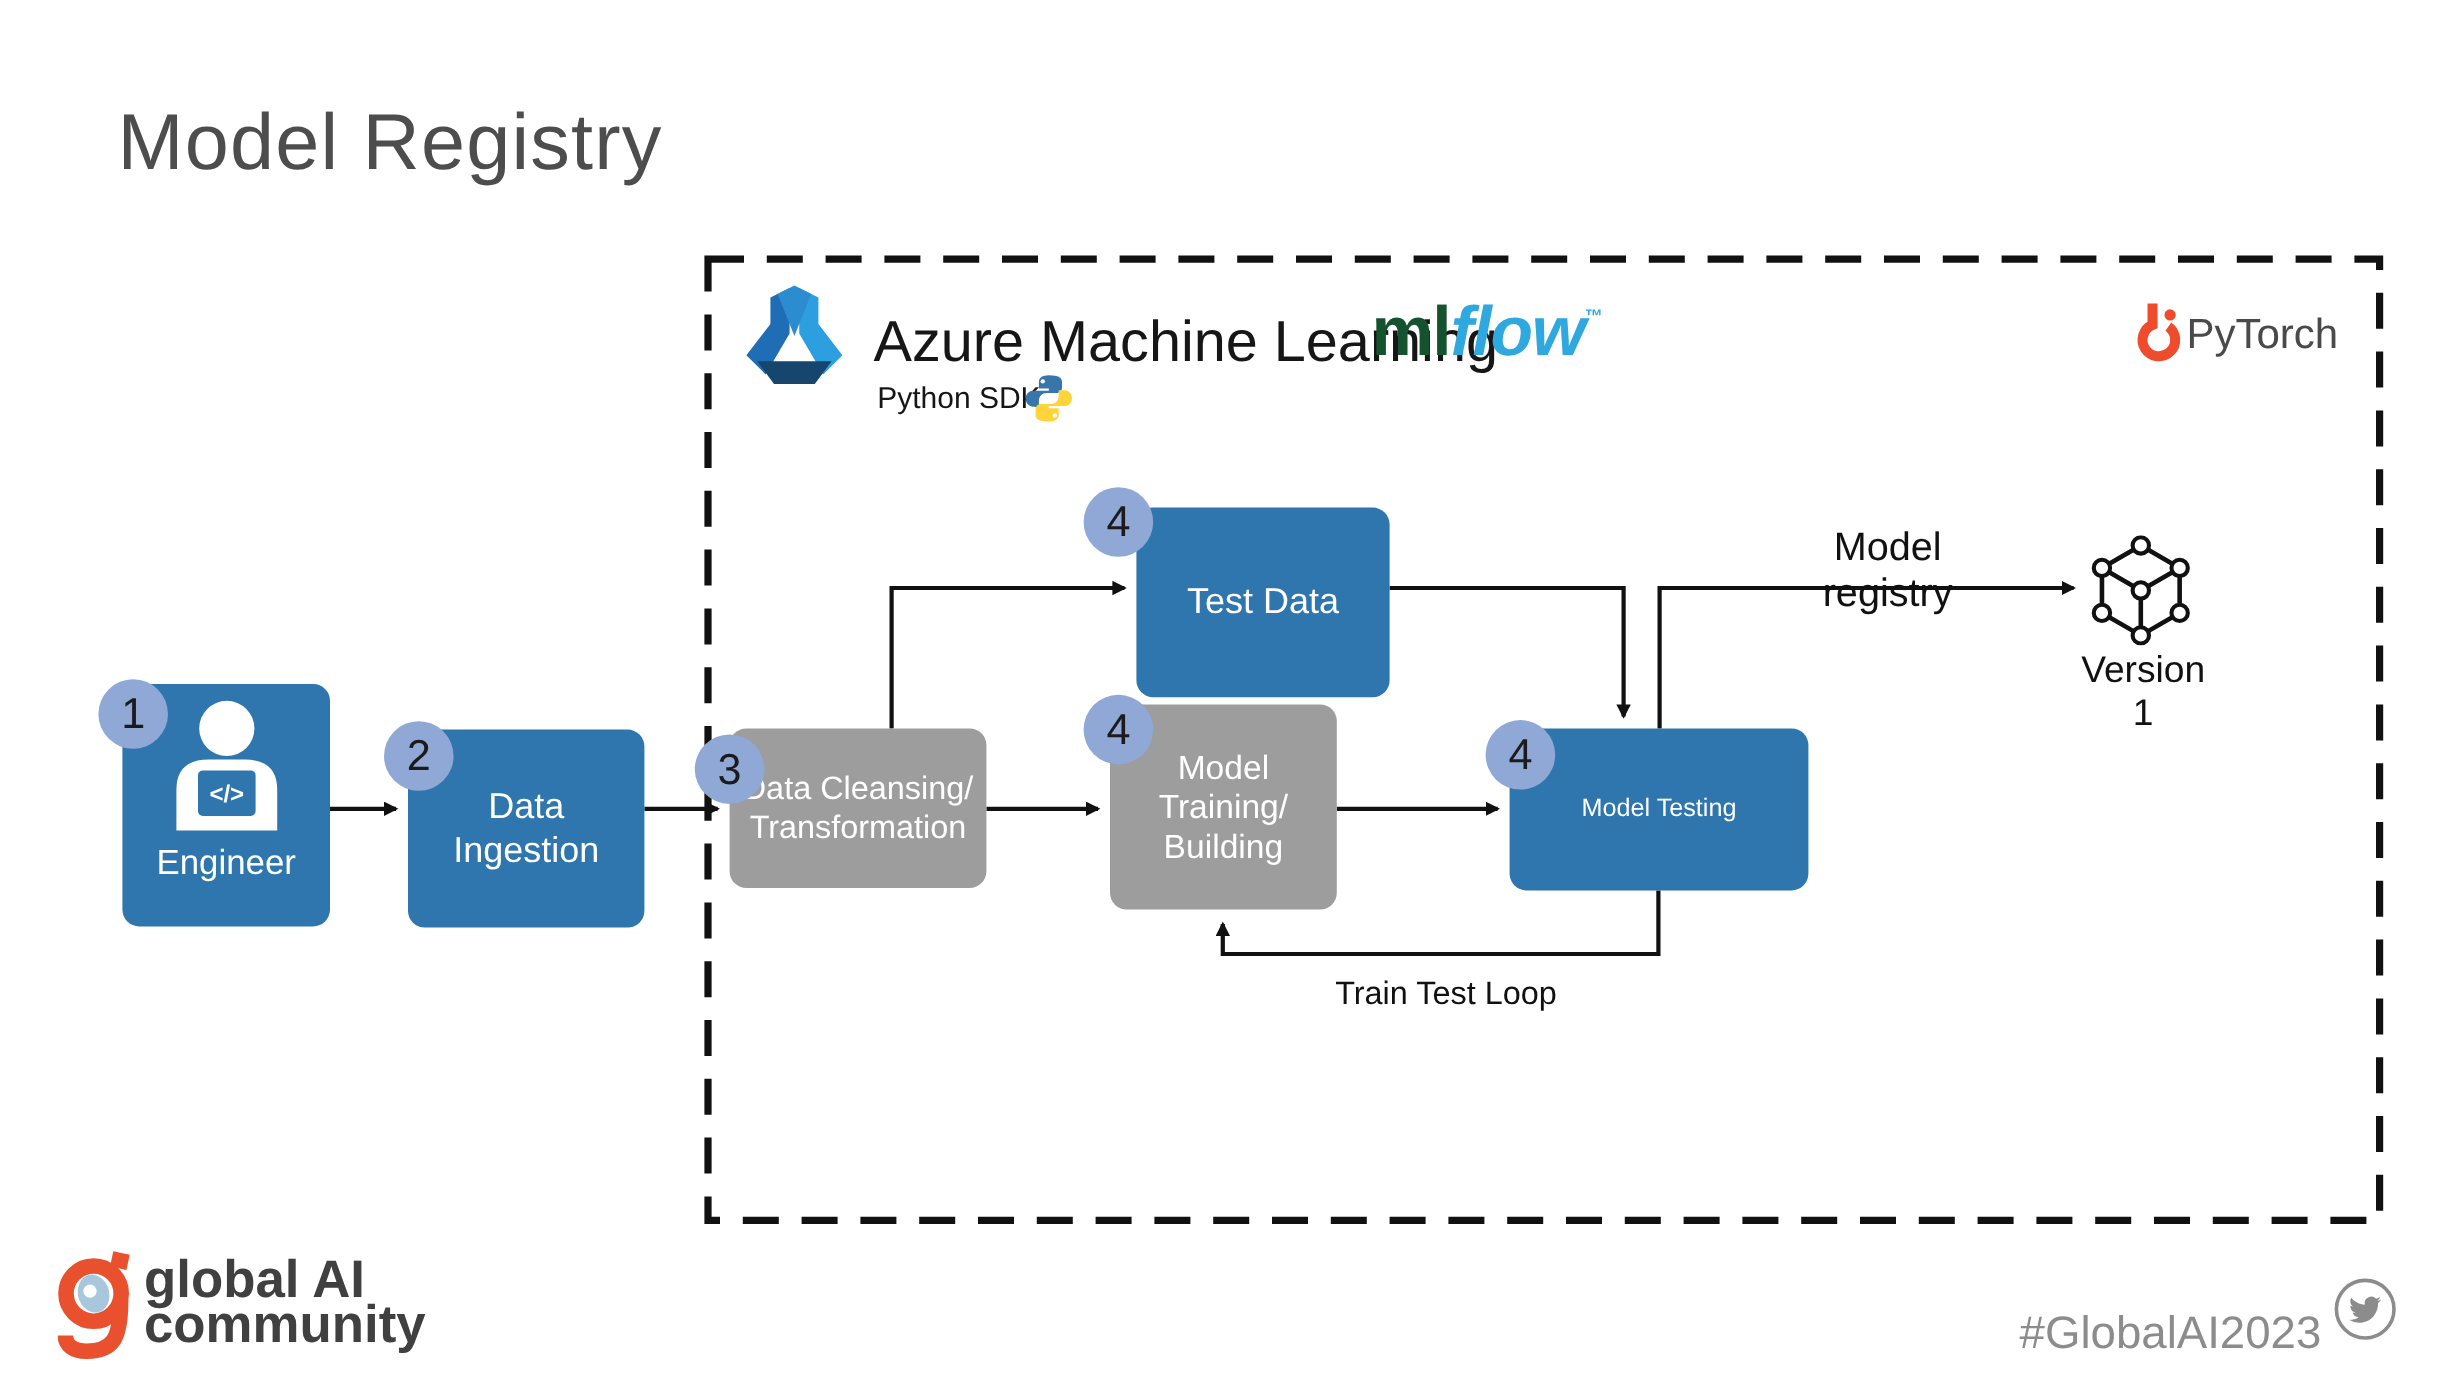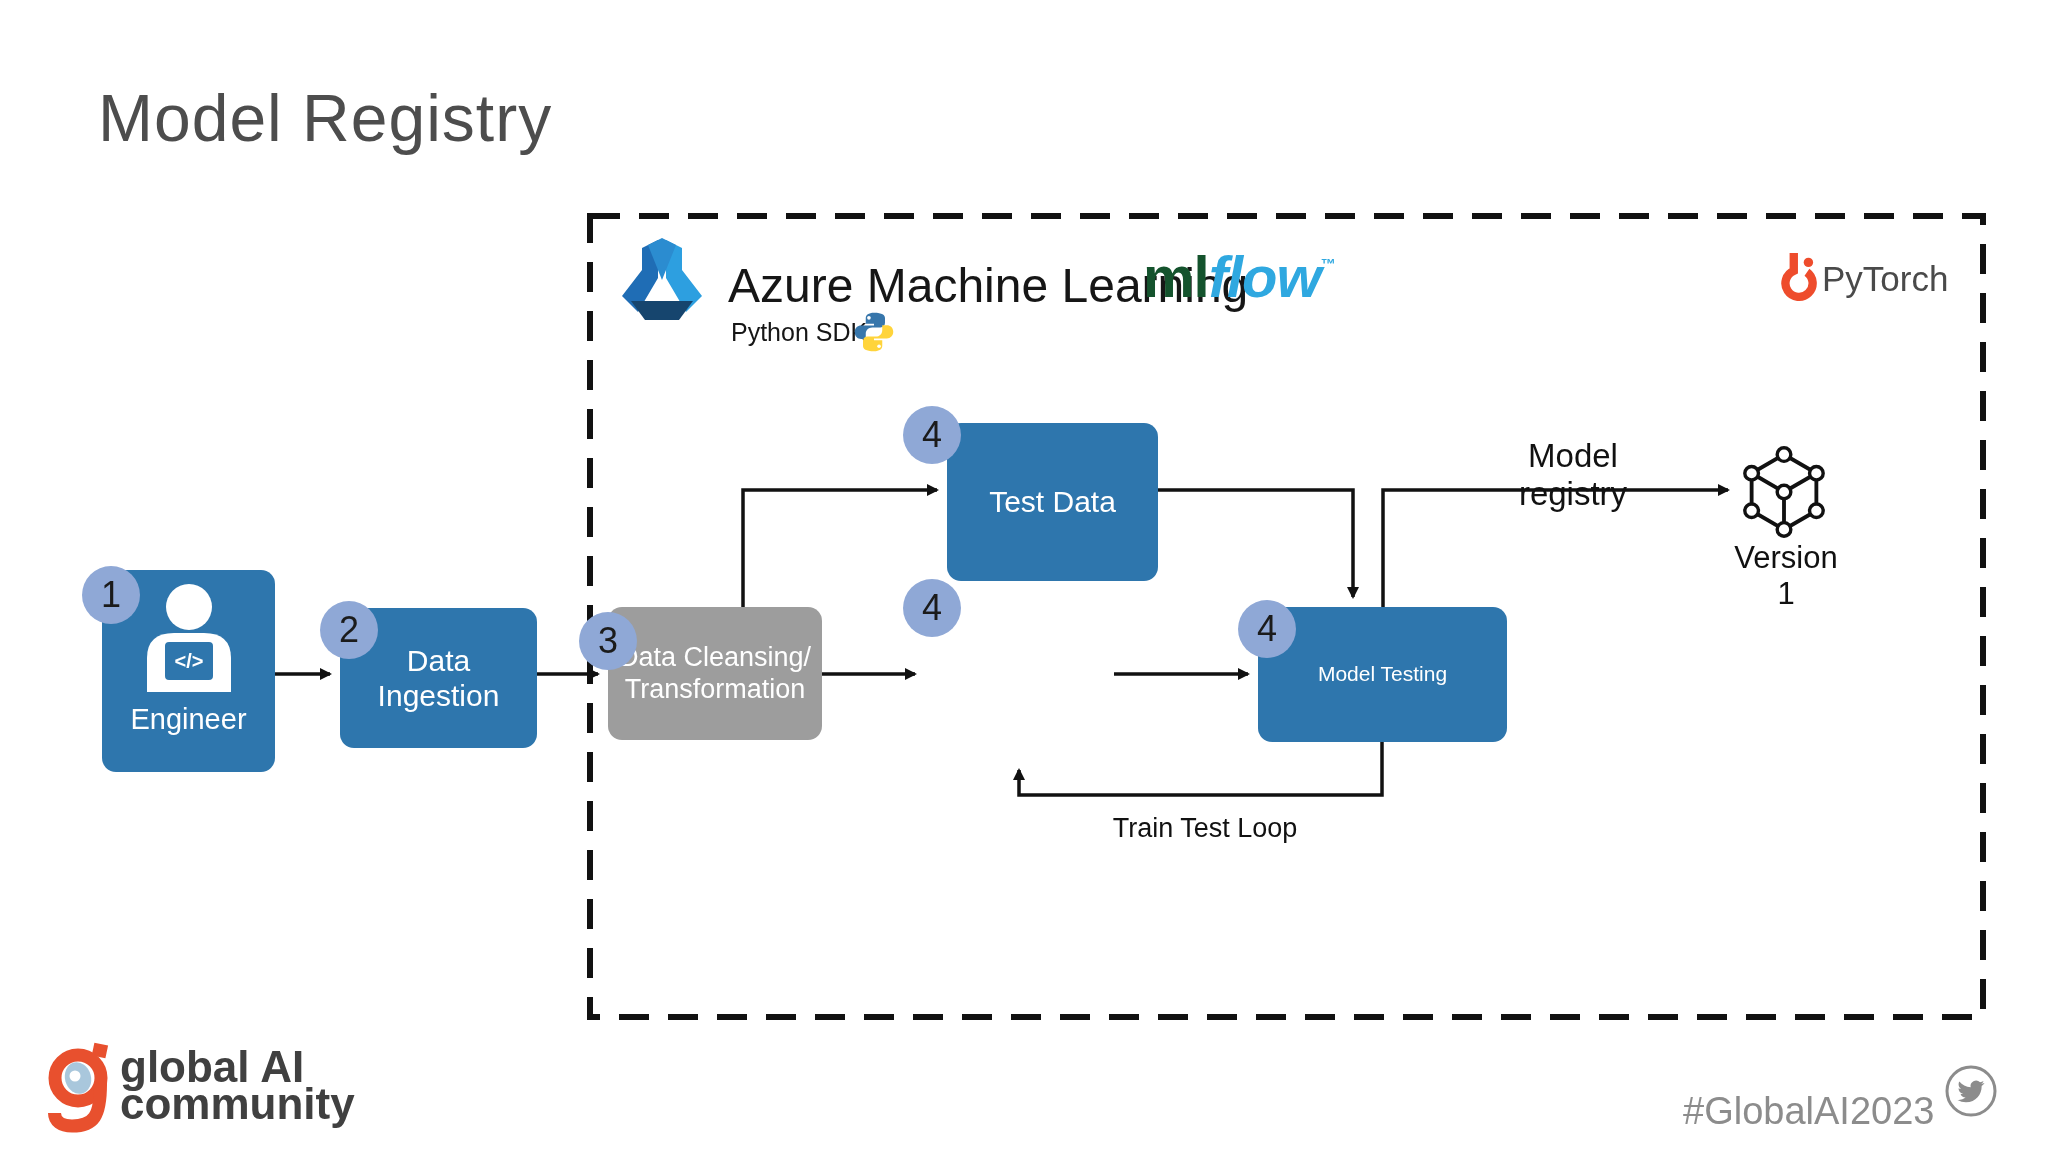--- a/index.html
+++ b/index.html
@@ -29,21 +29,21 @@
   
   .node {
     position:absolute; z-index:2; border-radius:14px; color:#ffffff;
     display:flex; align-items:center; justify-content:center; text-align:center;
     white-space:pre-line; line-height:1.18;
   }
   .blue { background:#2e76ad; }
   .gray { background:#9d9d9d; }
   .node-engineer { left:102px; top:570px; width:173px; height:202px; flex-direction:column; justify-content:flex-start; font-size:29px; }
   .node-engineer .label { margin-top:2px; }
-  .node-ingestion { left:340px; top:608px; width:197px; height:140px; font-size:30px; }
+  .node-ingestion { left:340px; top:608px; width:197px; height:165px; font-size:30px; }
   .node-cleansing { left:608px; top:607px; width:214px; height:133px; font-size:27px; }
   .node-training  { left:925px; top:587px; width:189px; height:171px; font-size:28px; }
   .node-testdata  { left:947px; top:423px; width:211px; height:158px; font-size:30px; }
   .node-testing   { left:1258px; top:607px; width:249px; height:135px; font-size:21px; }
 
   .badge {
     position:absolute; z-index:3; width:58px; height:58px; border-radius:50%;
     background:#8fa8d6; color:#1b1b1b; font-size:36px;
     display:flex; align-items:center; justify-content:center;
   }
@@ -126,20 +126,23 @@
       <rect x="33" y="59" width="54" height="44" rx="7" fill="#2e76ad" stroke="#fff" stroke-width="6"></rect>
       <text x="60" y="88" font-size="20" font-weight="bold" fill="#fff" text-anchor="middle" font-family="Liberation Sans, sans-serif">&lt;/&gt;</text>
       <rect x="22" y="101" width="76" height="10" rx="5" fill="#fff"></rect>
     </svg>
     <span class="label">Engineer</span>
   </div>
   <div class="node blue node-ingestion"><span>Data
 Ingestion</span></div>
   <div class="node gray node-cleansing"><span>Data Cleansing/
 Transformation</span></div>
+  <div class="node gray node-training"><span>Model
+Training/
+Building</span></div>
   <div class="node blue node-testdata"><span>Test Data</span></div>
   <div class="node blue node-testing"><span>Model Testing</span></div>
 
   <div class="badge badge-1">1</div>
   <div class="badge badge-2">2</div>
   <div class="badge badge-3">3</div>
   <div class="badge badge-4a">4</div>
   <div class="badge badge-4b">4</div>
   <div class="badge badge-4c">4</div>
 

